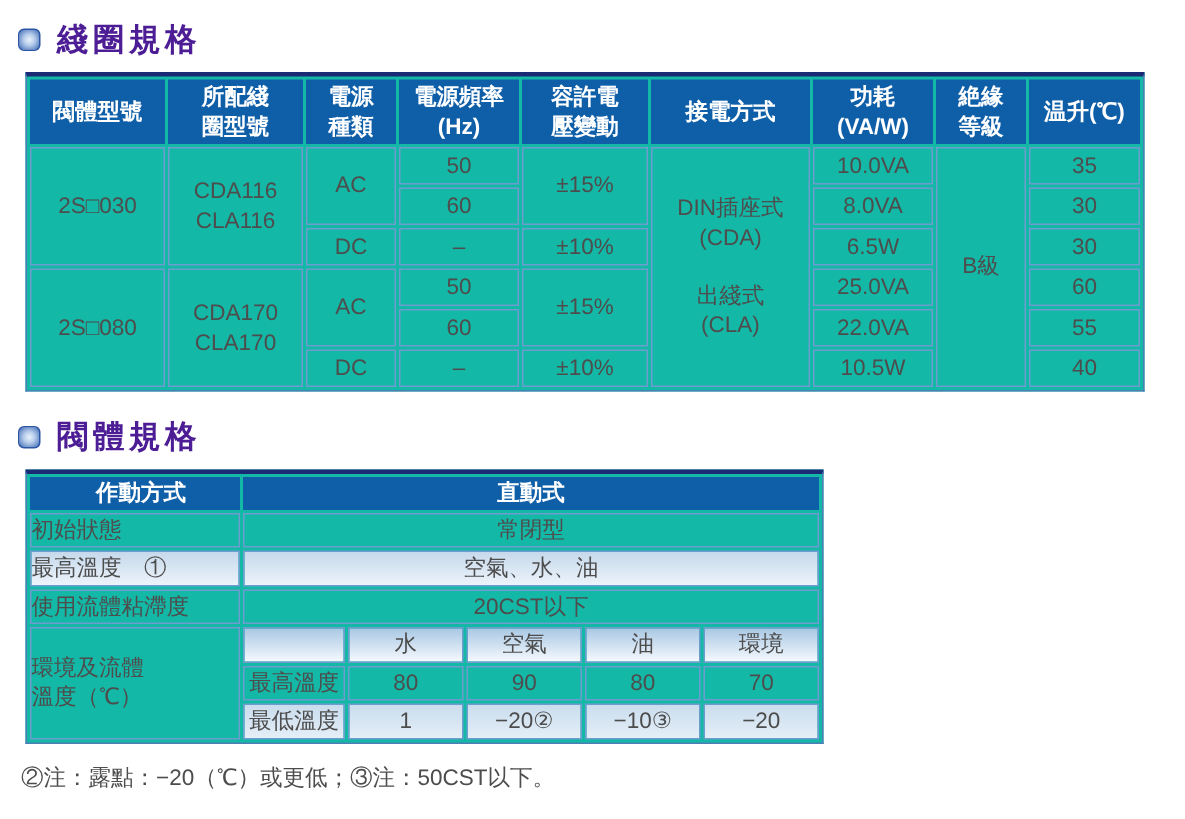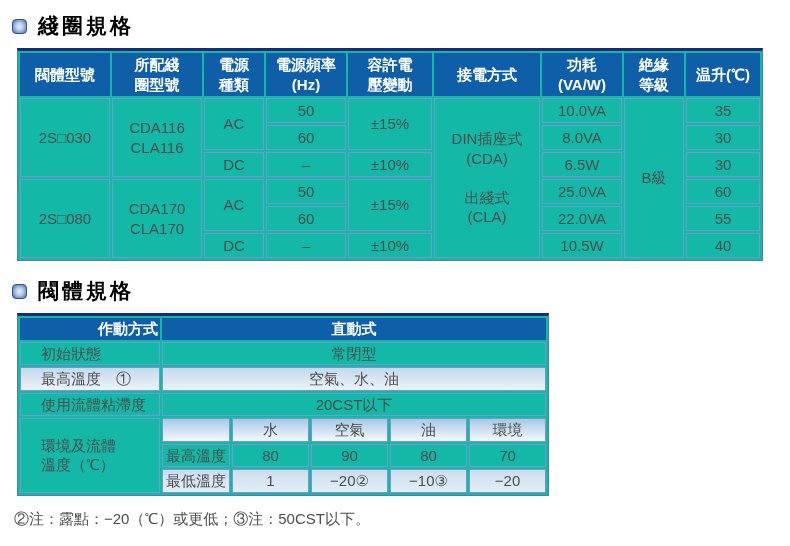--- a/index.html
+++ b/index.html
@@ -14,21 +14,21 @@
 
   
   .section-title { display: flex; align-items: center; gap: 11px; margin: 6px 0 8px 12px; }
   .bullet {
     width: 15px; height: 15px; border-radius: 4px;
     border: 1px solid #2d55a5;
     background: radial-gradient(circle at 50% 50%, #eaf2fb 0%, #b7cdeb 40%, #3f6cb4 100%);
     flex: 0 0 auto;
   }
   .section-title h2 {
-    margin: 0; font-size: 21px; font-weight: bold; color: #000000; letter-spacing: 3px;
+    margin: 0; font-size: 21px; font-weight: bold; color: #4c1d95; letter-spacing: 3px;
   }
 
   
   table.spec {
     border-collapse: separate;
     border-spacing: 2px;
     table-layout: fixed;
     margin-left: 17px;
     background: #14b8a6;
     border: 1px solid #4d7fb5;
@@ -58,22 +58,22 @@
 
   
   #coil-table { width: 744px; }
   #coil-table th { height: 42px; }
   #coil-table td { height: 25px; }
 
   
   #valve-table { width: 530px; }
   #valve-table th { height: 19px; padding: 1px 2px; }
   #valve-table td { height: 19px; }
-  #valve-table th.lbl { text-align: right; padding-left: 10px; }
-  #valve-table td.lbl { text-align: left; padding-left: 20px; }
+  #valve-table th.lbl { text-align: center; padding-left: 10px; }
+  #valve-table td.lbl { text-align: left; padding-left: 0; }
   #valve-table td.alt { background: linear-gradient(180deg, #c6d9ec 0%, #ecf3fa 100%); }
   #valve-table td.subhead { background: linear-gradient(180deg, #a9c8e4 0%, #f5f9fd 100%); }
   #valve-table td.minrow { background: linear-gradient(180deg, #cadded 0%, #e4eef7 100%); margin-left: 11px; }
 
   
   .footnotes { margin: 12px 0 0 14px; }
   .footnotes p { margin: 2px 0; font-size: 15px; color: #4d4d4d; line-height: 1.5; }
 </style>
 </head>
 <body>

